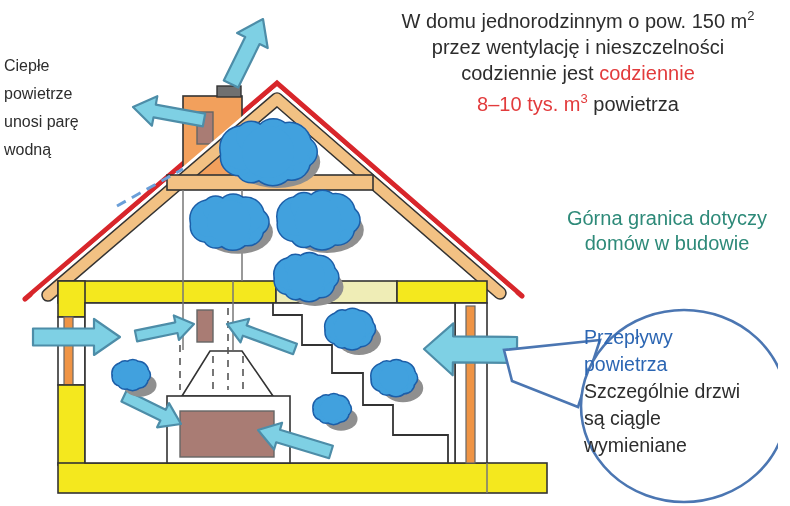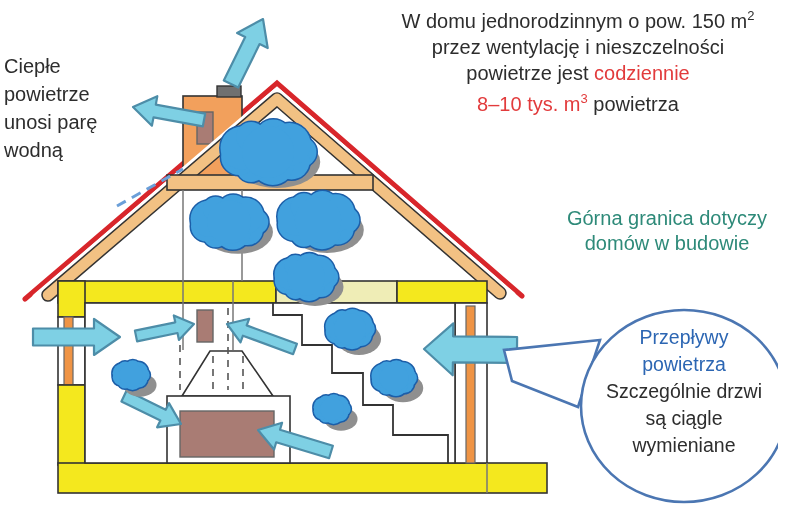--- a/index.html
+++ b/index.html
@@ -34,24 +34,24 @@
   .cloud-shadow{fill:#8f8f8f;}
   .cloud-stroke{fill:var(--c-cloud);stroke:var(--c-cloud-outline);stroke-width:3;}
   .cloud-fill{fill:var(--c-cloud);}
   .bubble{fill:#fff;stroke:var(--c-bubble-outline);stroke-width:2.6;}
 
   
   .note{position:absolute;}
   .note-top{left:350px;top:3px;width:456px;text-align:center;font-size:20px;line-height:26px;}
   .note-top sup{font-size:13px;vertical-align:super;}
   .red{color:var(--c-text-red);}
-  .note-left{left:4px;top:52px;font-size:20px;line-height:28px;white-space:pre-line;}
+  .note-left{left:4px;top:52px;font-size:16px;line-height:28px;white-space:pre-line;}
   .note-green{left:538px;top:206px;width:258px;text-align:center;font-size:20px;line-height:25px;
               color:var(--c-text-green);white-space:pre-line;}
-  .bubble-text{left:584px;top:324px;width:200px;text-align:center;font-size:19.5px;line-height:27px;}
+  .bubble-text{left:584px;top:324px;width:200px;text-align:left;font-size:19.5px;line-height:27px;}
   .bubble-title{color:var(--c-text-blue);white-space:pre-line;}
   .bubble-body{white-space:pre-line;}
 </style>
 </head>
 <body>
 
 <div class="stage">
 
   <svg width="790" height="506" viewBox="0 0 790 506">
 
@@ -303,21 +303,21 @@
 
     <g>
       <polygon class="bubble" points="600,340 504,350 512,381 578,407"></polygon>
       <ellipse class="bubble" cx="684" cy="406" rx="103" ry="96"></ellipse>
     </g>
   </svg>
 
   <div class="note note-top">
     <div><span>W domu jednorodzinnym o pow. 150 m</span><sup>2</sup></div>
     <div>przez wentylację i nieszczelności</div>
-    <div><span>powietrze jest </span><span class="red">codziennie</span></div>
+    <div><span>codziennie jest </span><span class="red">codziennie</span></div>
     <div><span class="red">8–10 tys. m</span><sup class="red">3</sup><span> powietrza</span></div>
   </div>
 
   <div class="note note-left">Ciepłe
 powietrze
 unosi parę
 wodną</div>
 
   <div class="note note-green">Górna granica dotyczy
 domów w budowie</div>

